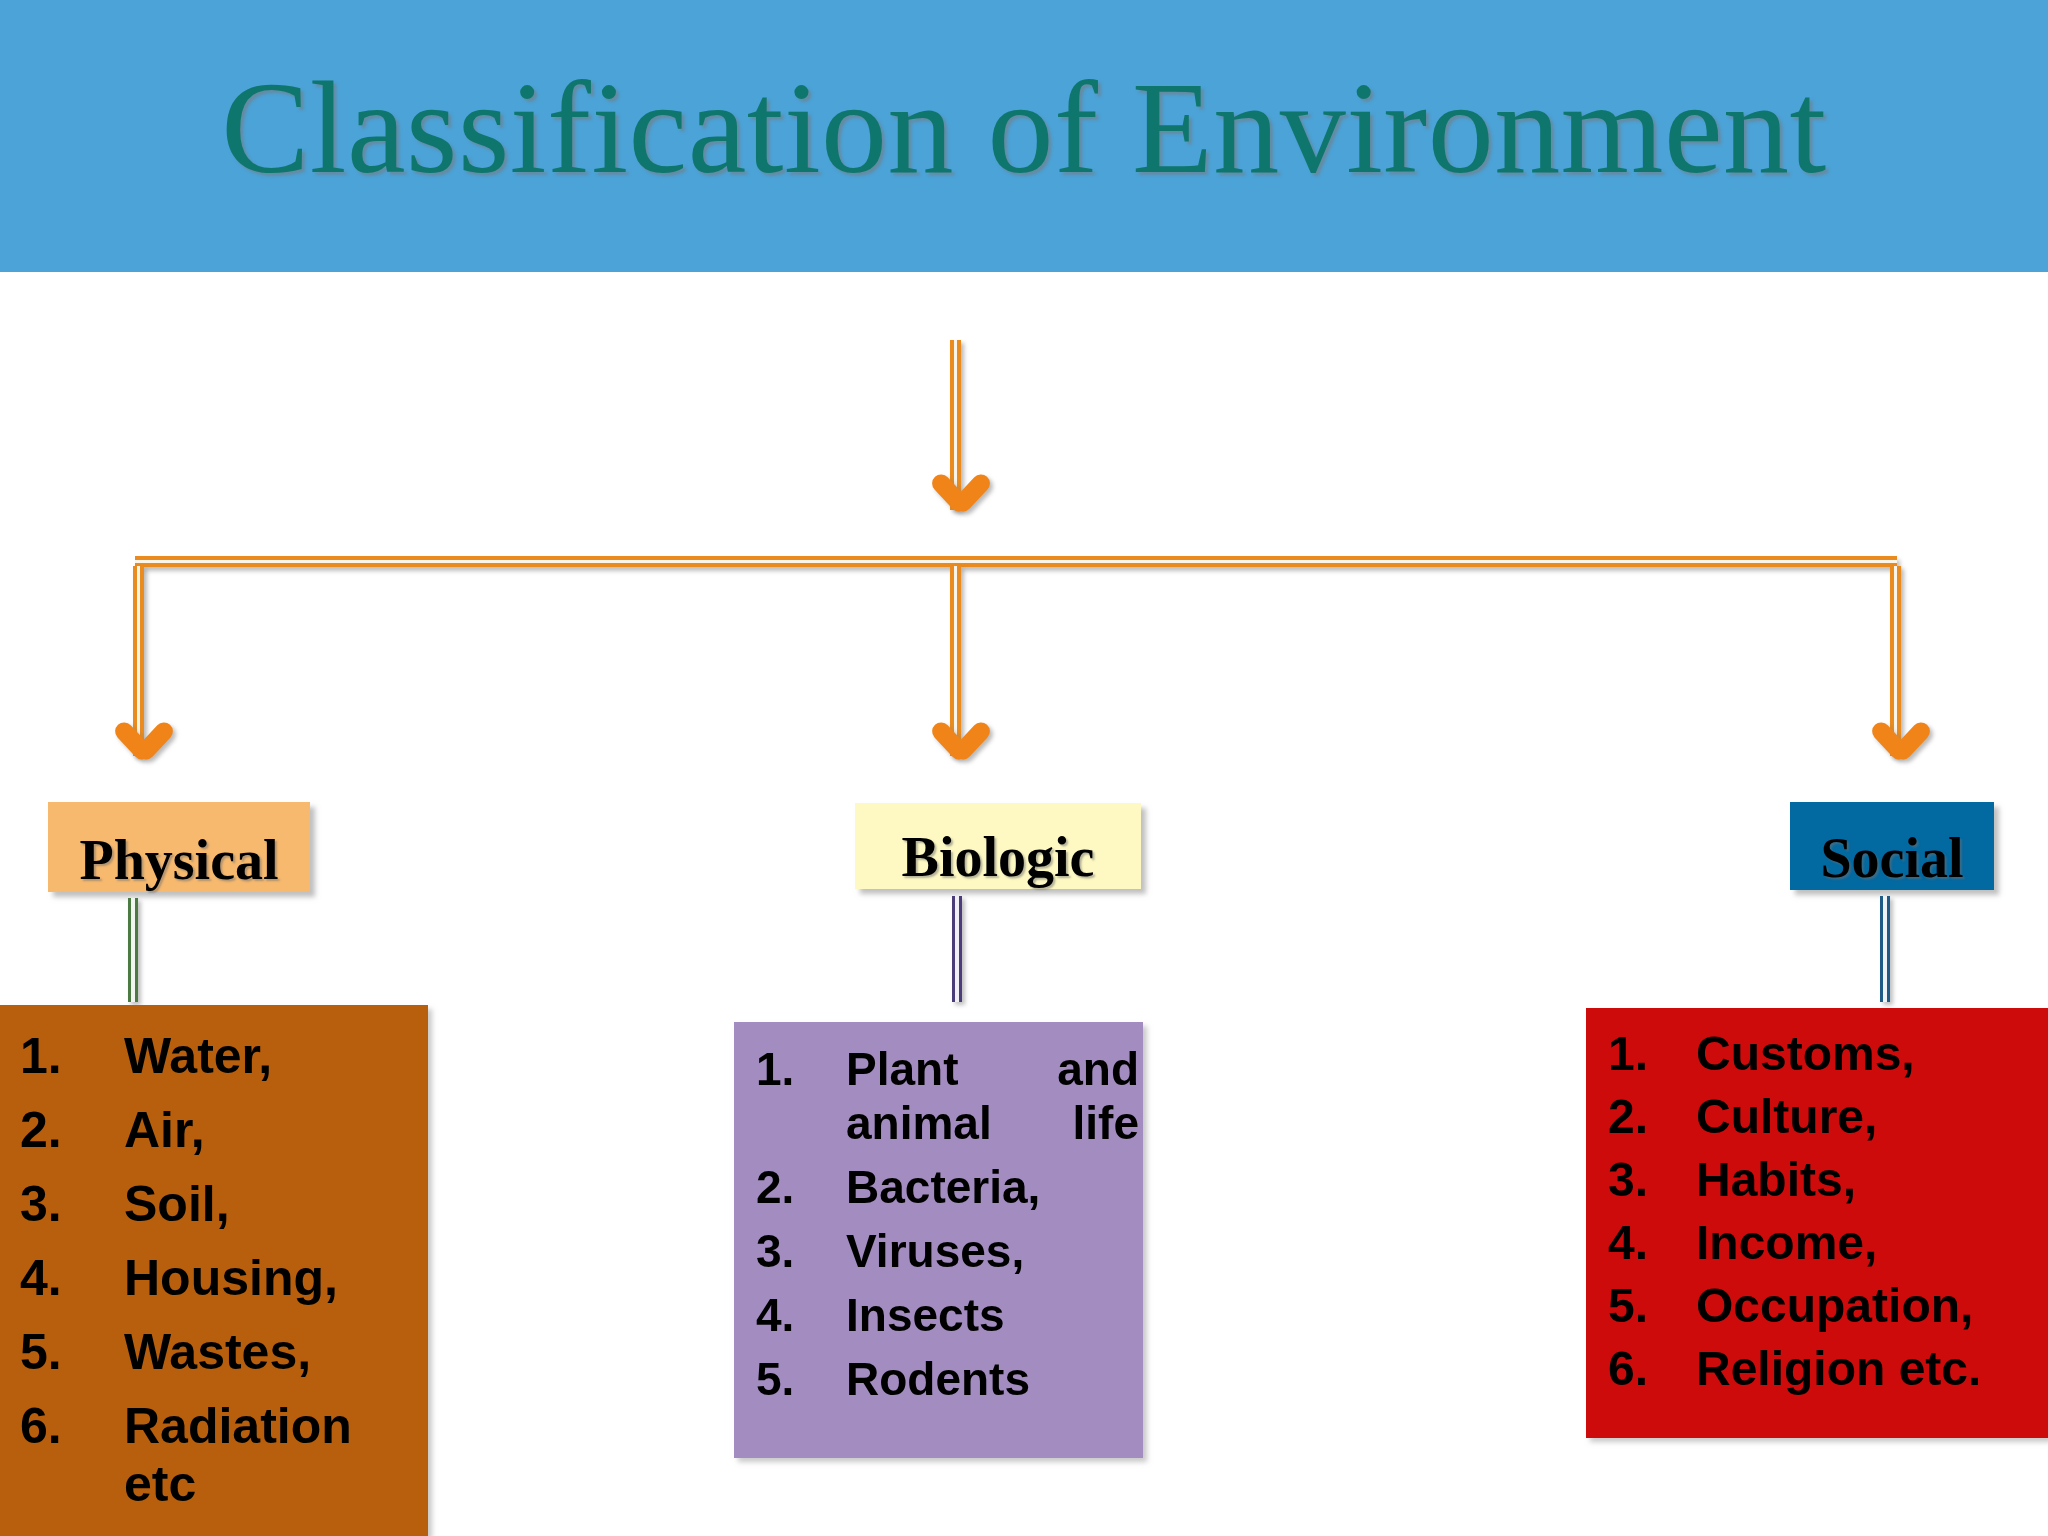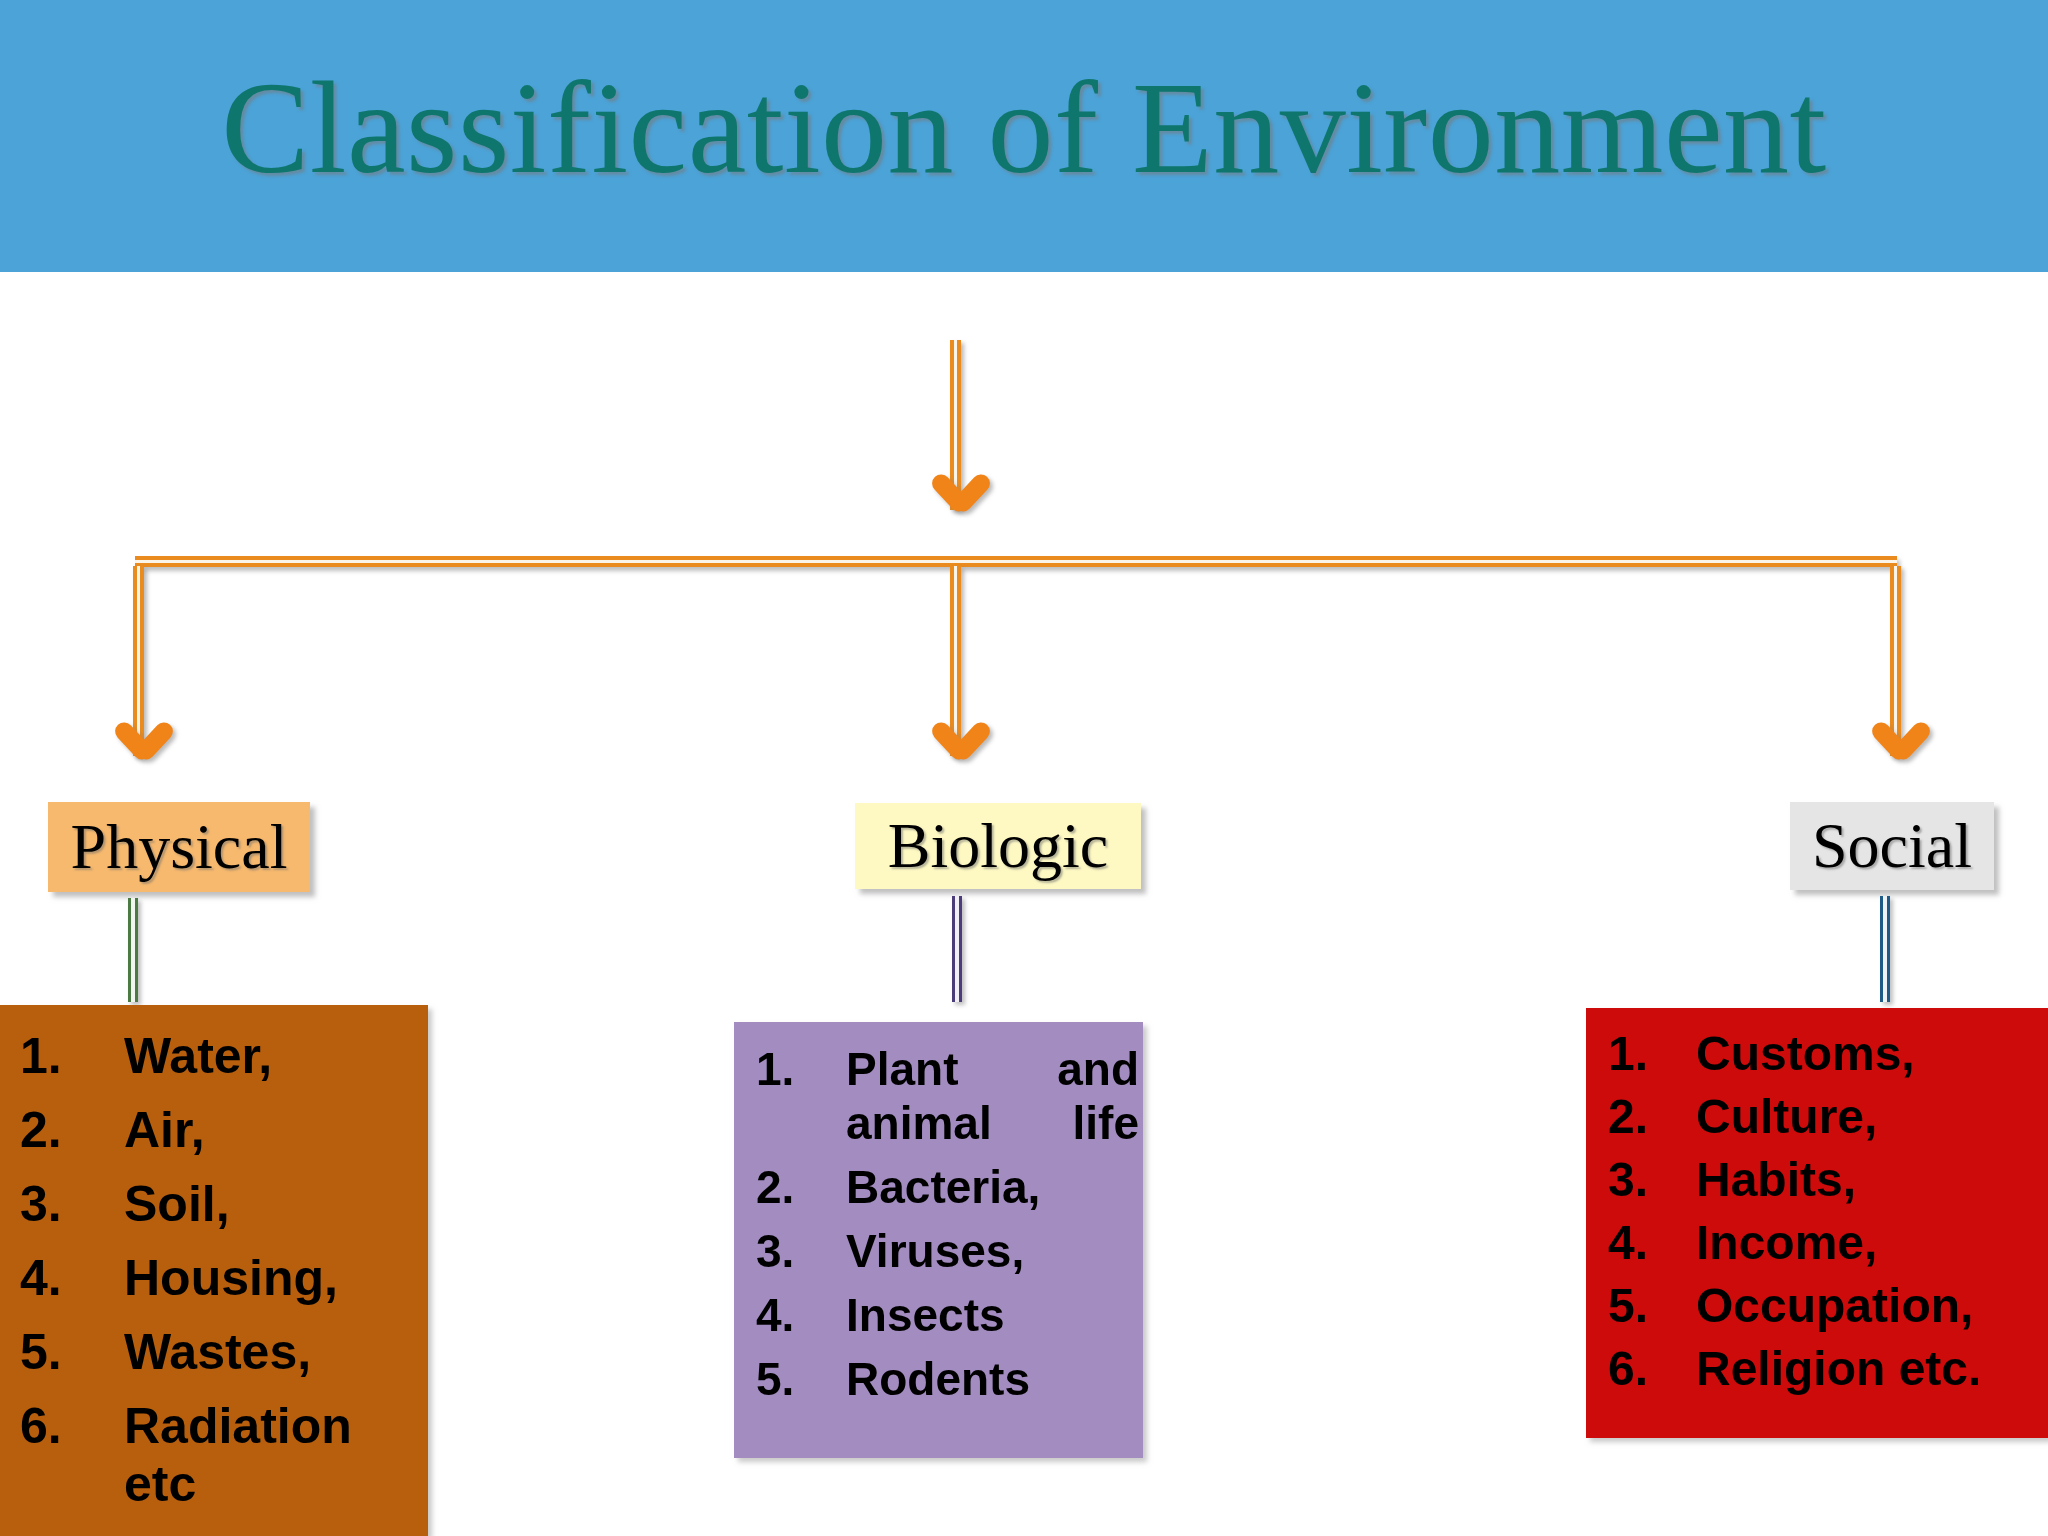--- a/index.html
+++ b/index.html
@@ -85,33 +85,33 @@
   .arrow-head::after {
     left: 0px;
     transform: rotate(-47deg);
     transform-origin: 0% 50%;
   }
 
   
   .cat-box {
     position: absolute;
     display: flex;
-    align-items: center;
+    align-items: flex-end;
     justify-content: center;
     font-family: "Liberation Serif", serif;
-    font-weight: normal;
-    font-size: 64px;
+    font-weight: bold;
+    font-size: 56px;
     color: #000000;
     box-shadow: 5px 5px 5px rgba(140,140,140,0.55);
   }
   .cat-box span { text-shadow: 2px 2px 2px rgba(110,110,110,0.5); }
 
   #box-physical { left: 48px;   top: 802px; width: 262px; height: 90px; background: #F7B96E; }
   #box-biologic { left: 818px;  top: 803px; width: 286px; height: 86px; background: #fef9c3; margin-left: 37px; }
-  #box-social   { left: 1790px; top: 802px; width: 204px; height: 88px; background: #e5e5e5; }
+  #box-social   { left: 1790px; top: 802px; width: 204px; height: 88px; background: #0369a1; }
 
   
   .stem {
     position: absolute;
     width: 13px;
     filter: drop-shadow(3px 3px 2px rgba(150,150,150,0.6));
   }
   #stem-green {
     left: 128px; top: 898px; height: 104px;
     background: linear-gradient(to right,

